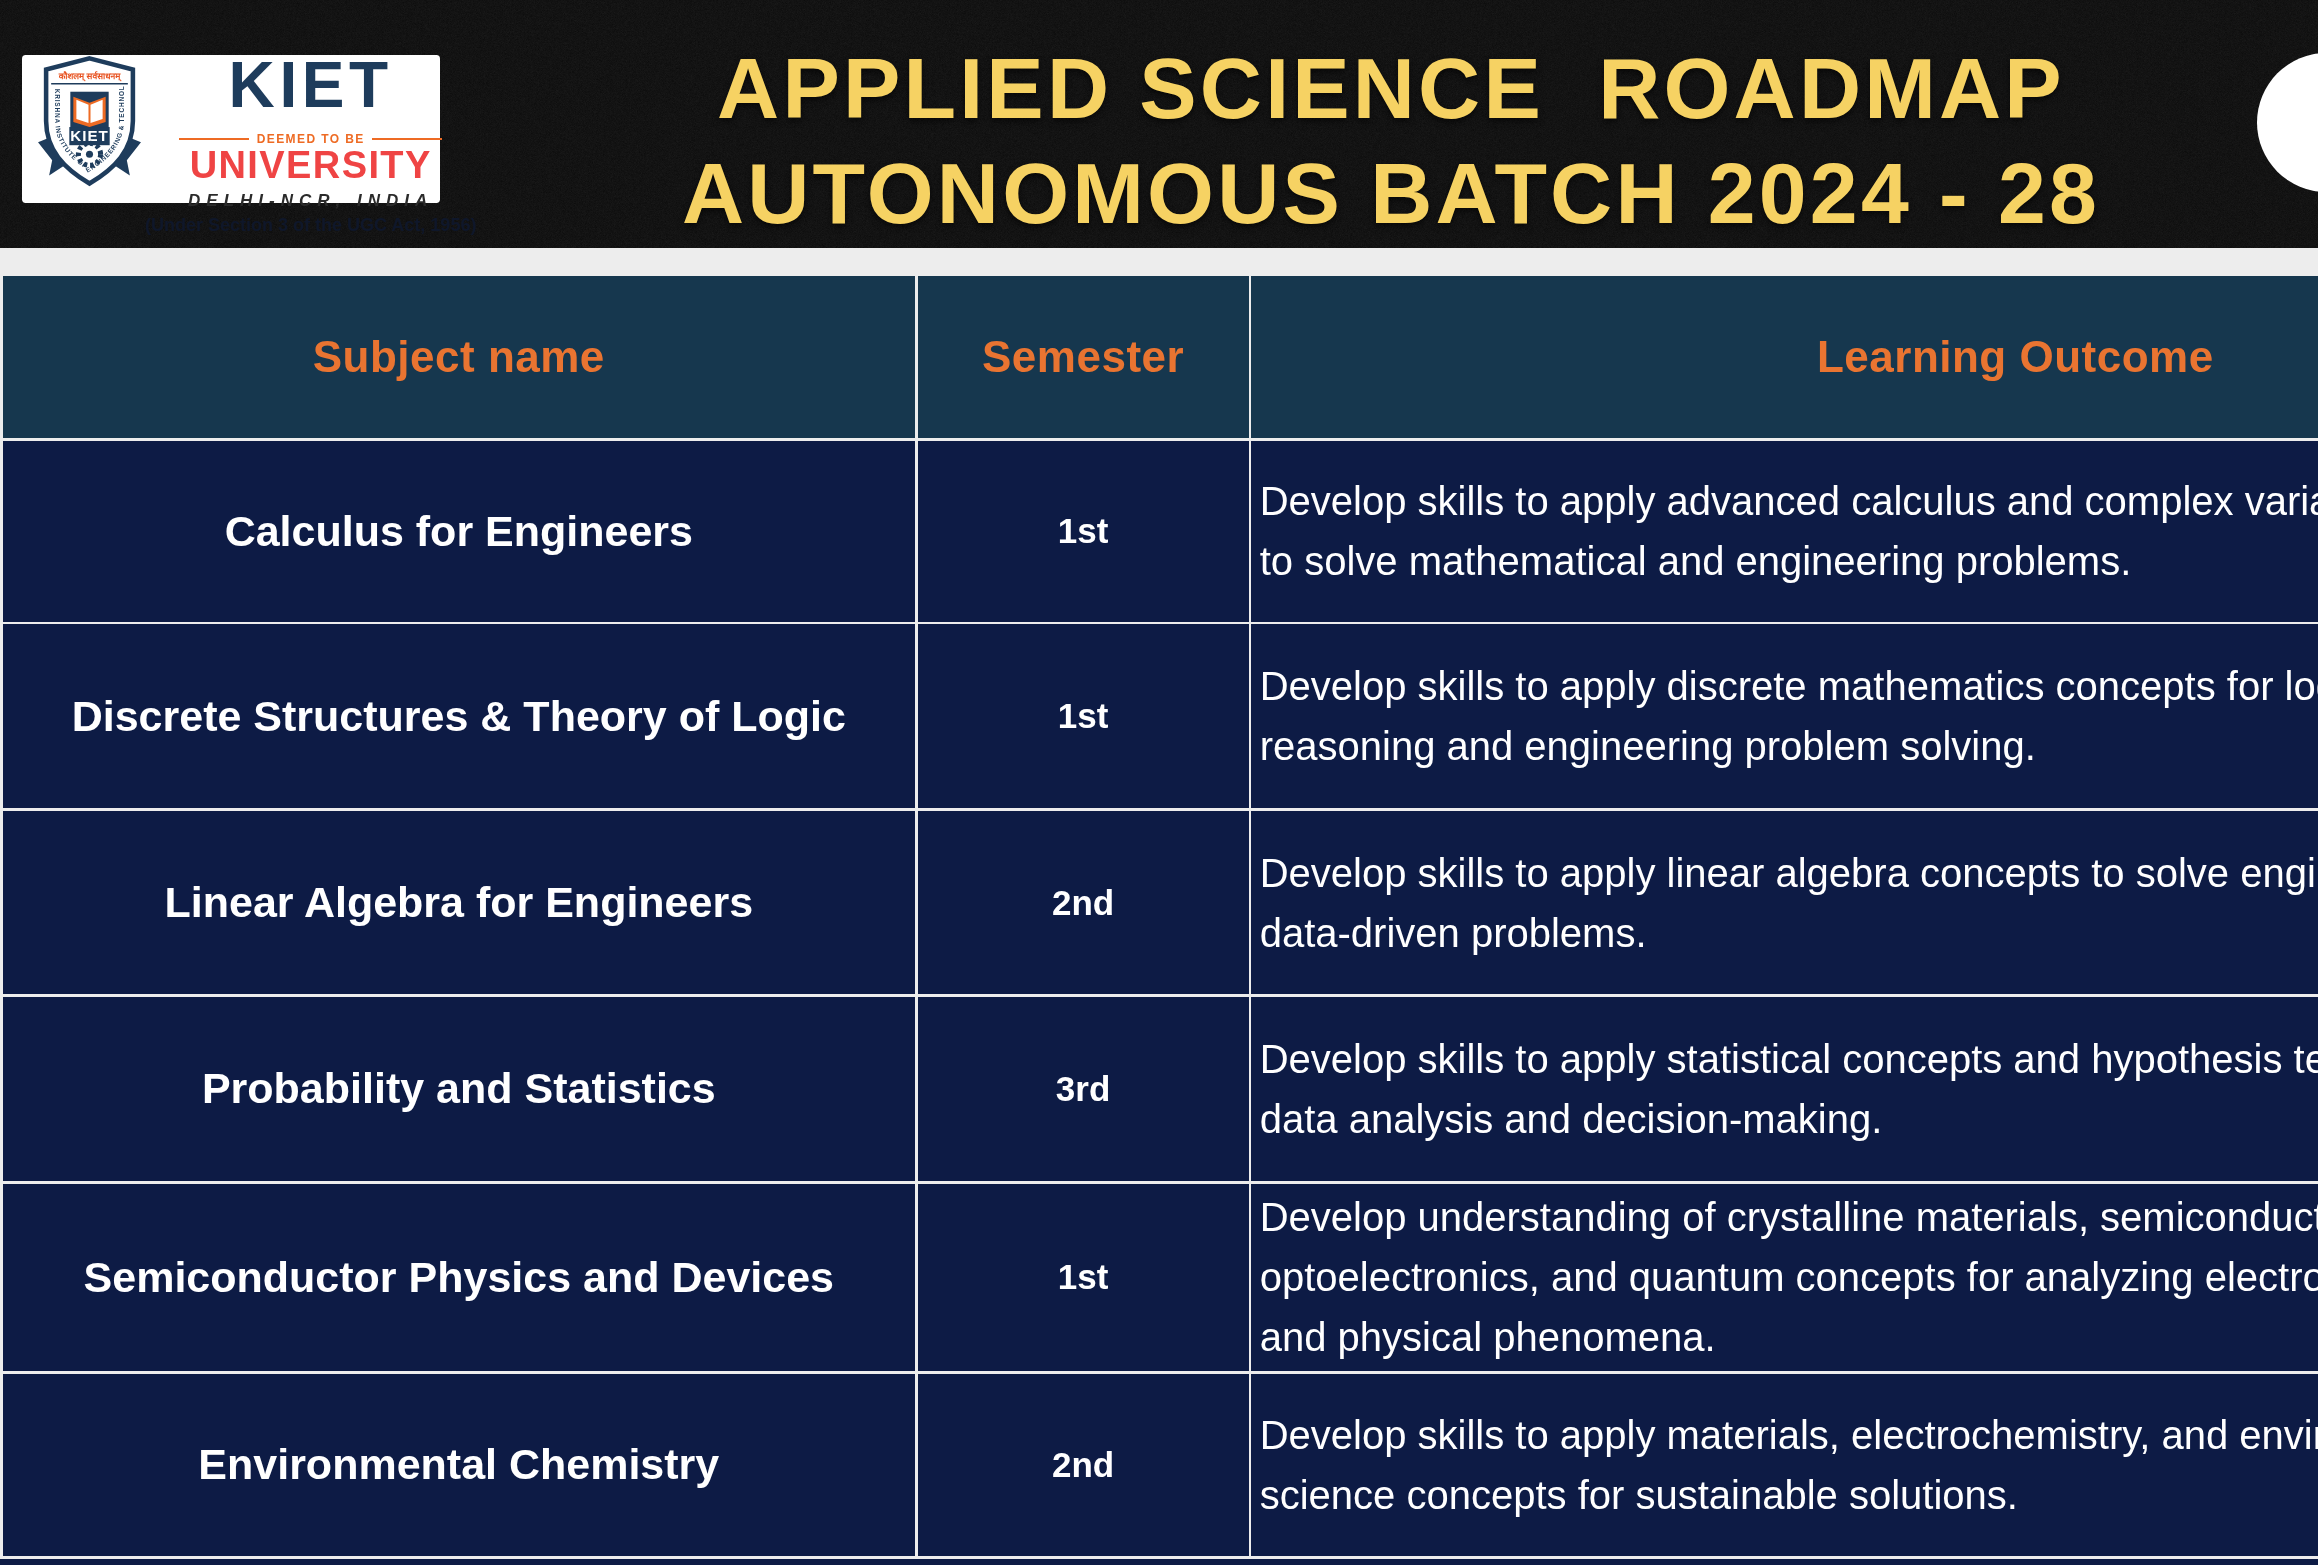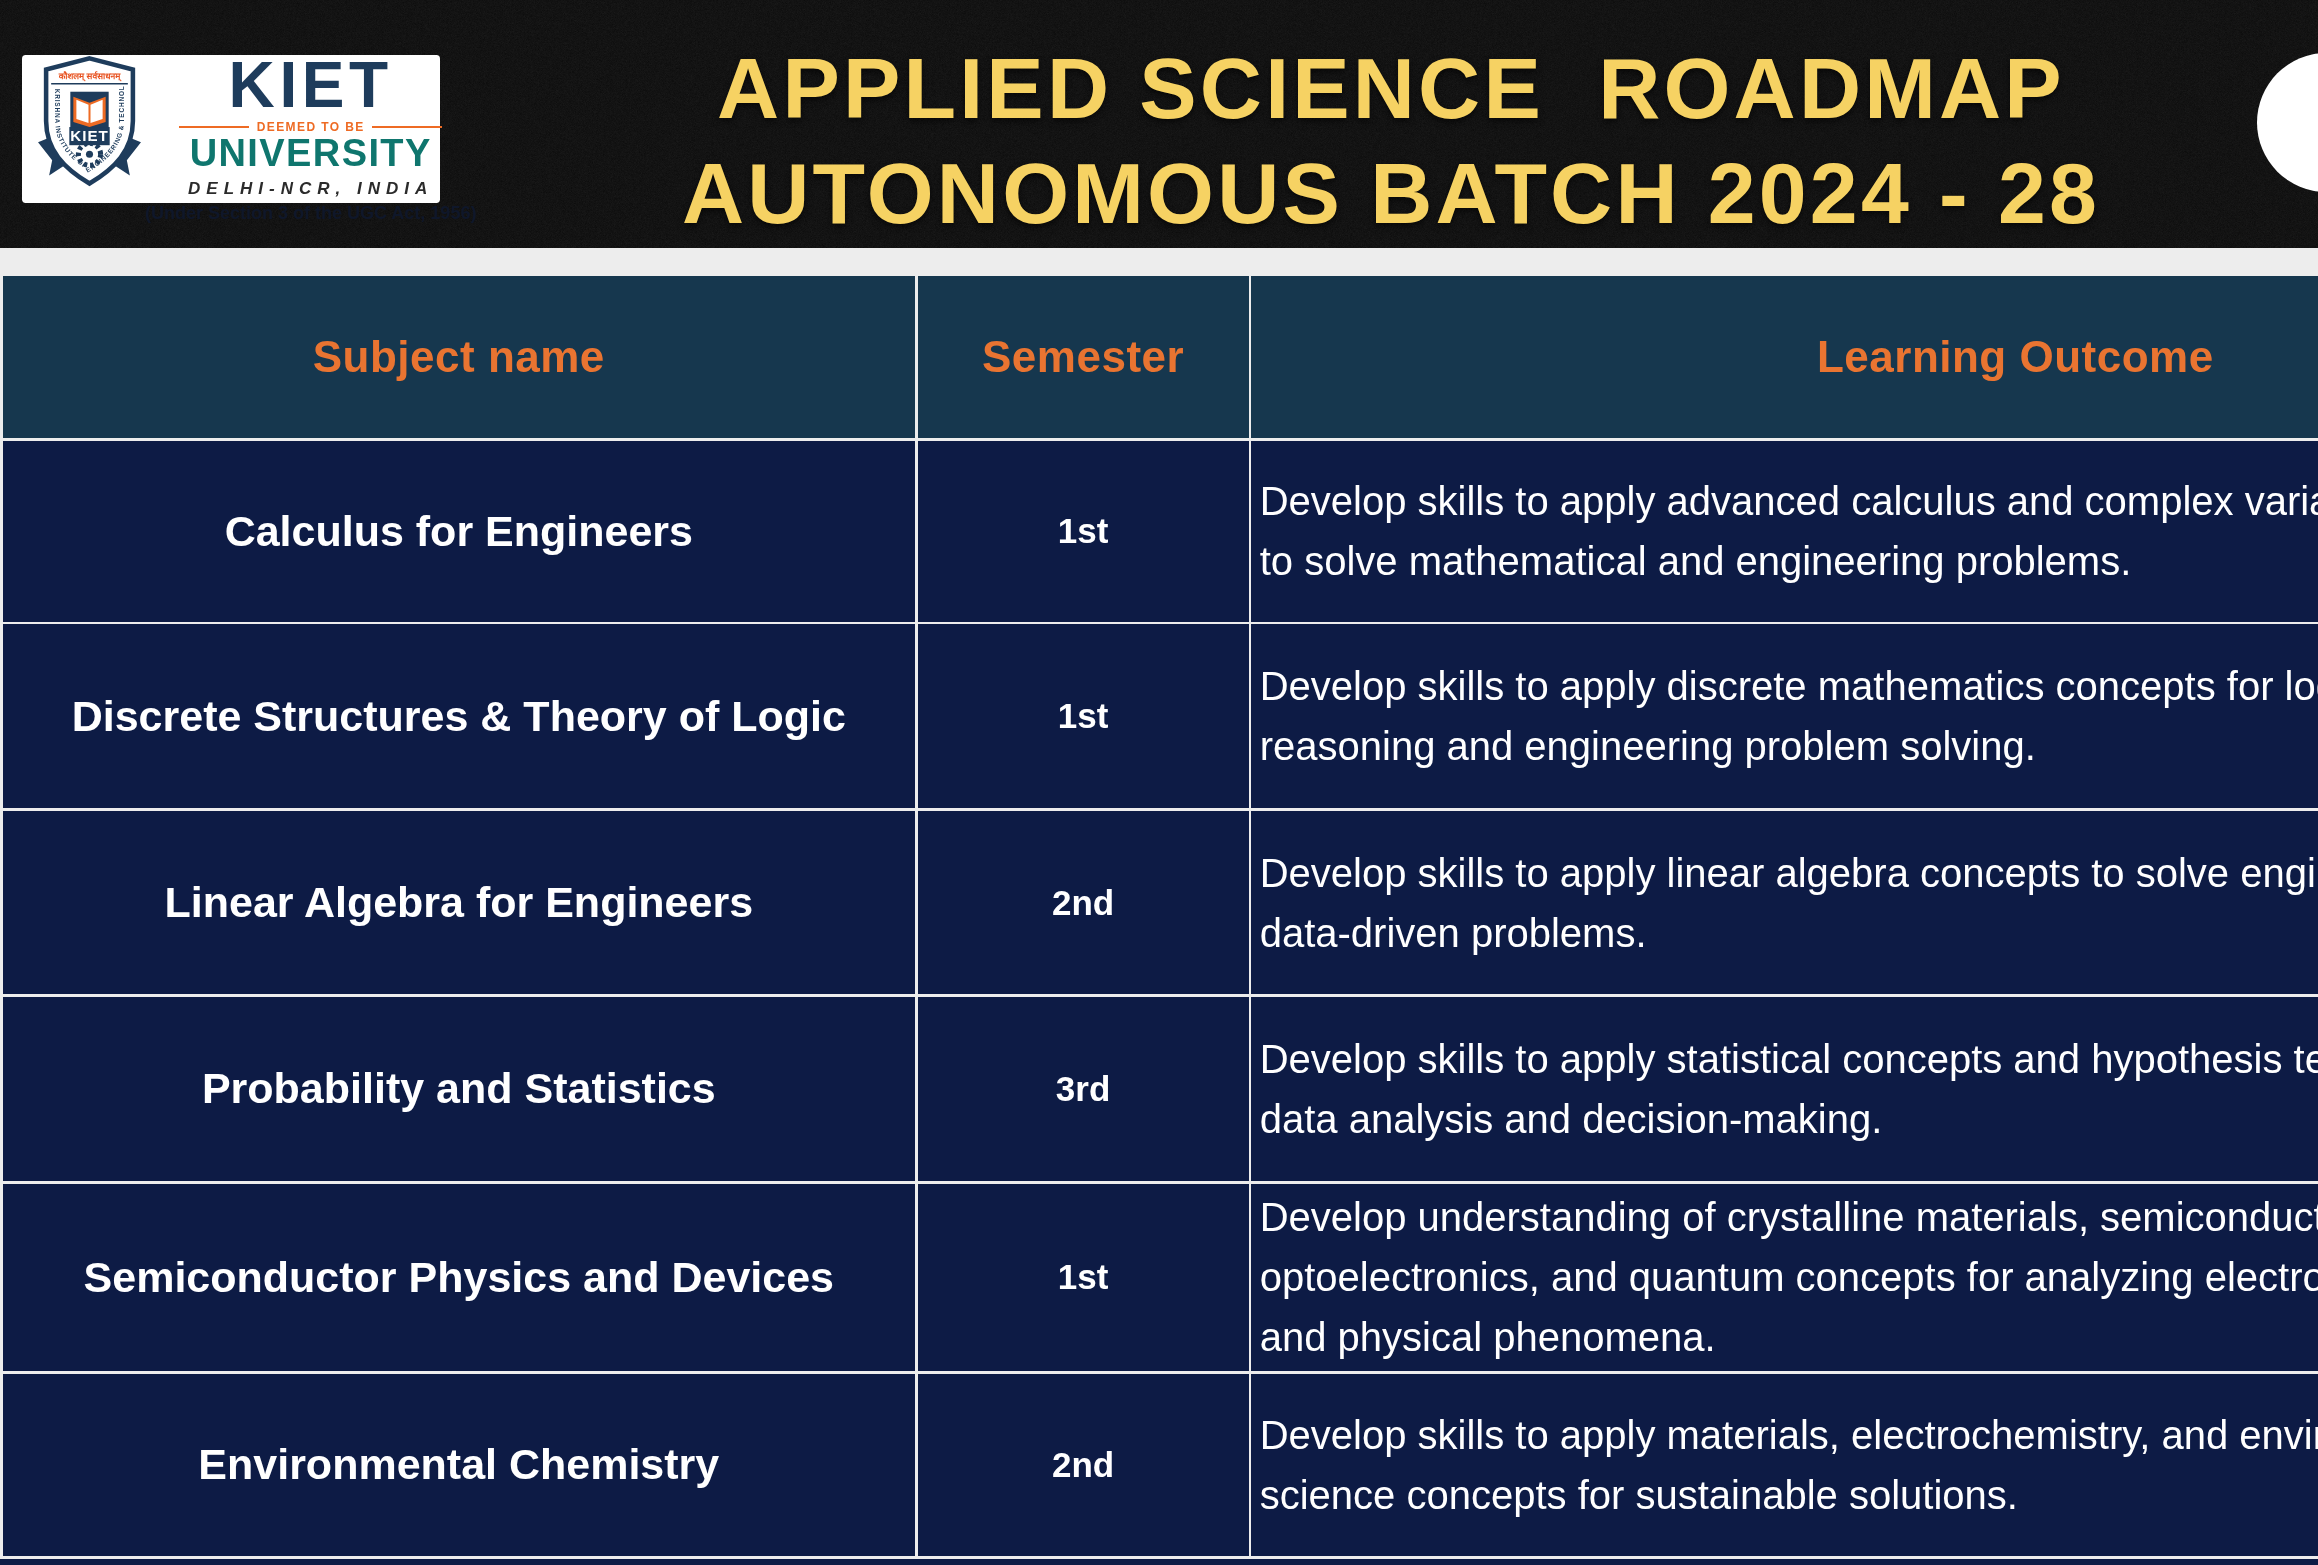--- a/index.html
+++ b/index.html
@@ -45,32 +45,32 @@
     font-weight: bold;
     letter-spacing: 4.6px;
     line-height: .95;
   }
   .deemed-row {
     display: flex;
     align-items: center;
     justify-content: center;
     gap: 7.4px;
     width: 100%;
-    margin-top: 4px;
+    margin-top: 16px;
   }
   .deemed-line { flex: 1; height: 1.9px; background: #ee6b24; max-width: 70px; }
   .deemed-label {
     color: #ee6b24;
     font-size: 12px;
     font-weight: bold;
     letter-spacing: 1.4px;
     white-space: nowrap;
   }
   .university-label {
-    color: #0f766e;
+    color: #ef4444;
     font-size: 38px;
     font-weight: bold;
     letter-spacing: 1.4px;
     line-height: 1.05;
   }
   .location-label {
     color: #2b2b2b;
     font-size: 17px;
     font-weight: bold;
     letter-spacing: 6px;

